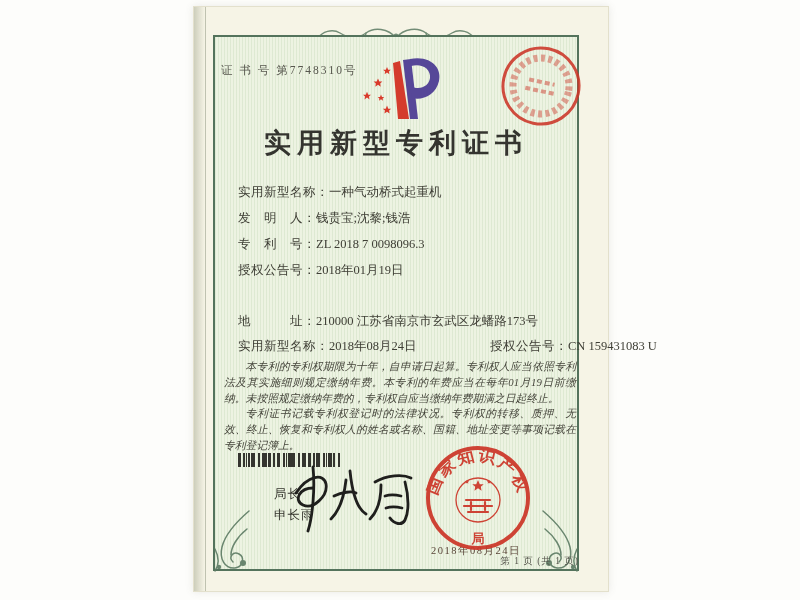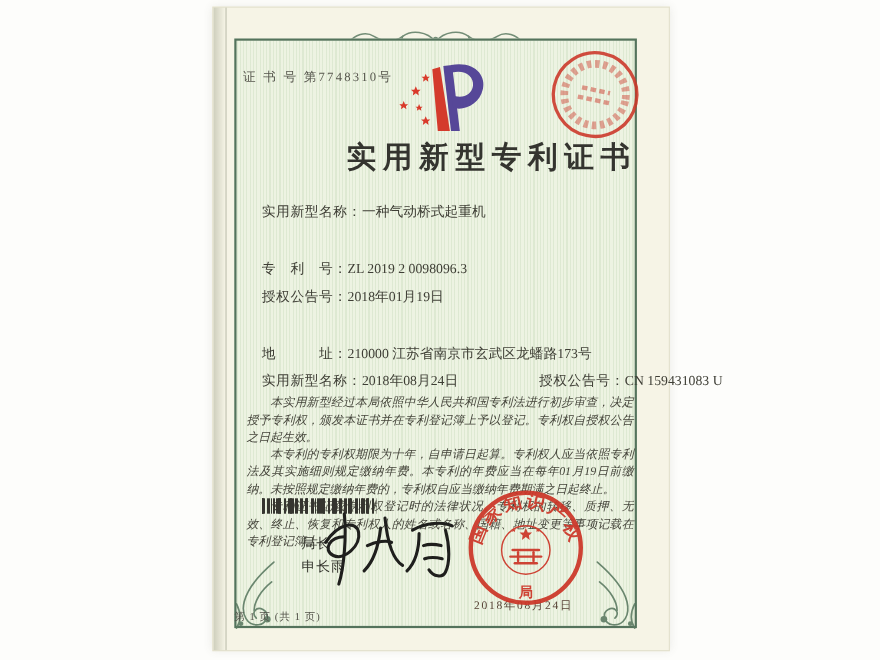--- a/index.html
+++ b/index.html
@@ -19,21 +19,21 @@
   .frame { position:absolute; left:19px; top:28px; width:366px; height:536px;
            border:2px solid #54735c;
            background-color:#edf3e2;
            background-image:repeating-linear-gradient(90deg, rgba(160,192,146,.20) 0 1px, rgba(0,0,0,0) 1px 3px); }
 
   .cert-no { position:absolute; left:27px; top:56px; font-size:11.5px; color:#57574e;
              letter-spacing:2px; }
 
   .logo { position:absolute; left:160px; top:44px; width:88px; height:74px; }
 
-  .title { position:absolute; left:19px; top:118px; width:366px; text-align:right;
+  .title { position:absolute; left:19px; top:118px; width:366px; text-align:center;
            font-size:27px; font-weight:700; color:#34342f; letter-spacing:6px; }
 
   .field { position:absolute; left:44px; font-size:12.5px; color:#3e3e35; white-space:nowrap;text-align:center; }
   .field .lab { letter-spacing:.5px; }
   .grant-no { position:absolute; left:252px; top:0; }
 
   .body-text { position:absolute; left:30px; top:352px; width:352px;
                font-size:10.8px; line-height:15.8px; color:#45453b;
                font-style:italic; text-align:justify; }
   .body-text p { text-indent:2em; margin:0; }
@@ -48,21 +48,21 @@
               line-height:21px; letter-spacing:1px;padding-left:36px; }
 
   .signature { position:absolute; left:84px; top:450px; width:142px; height:84px; }
 
   .seal-date { position:absolute; left:237px; top:537px; font-size:10.5px;
                color:#584437; letter-spacing:1.5px; z-index:1; }
 
   .big-seal { position:absolute; left:230px; top:437px; width:108px; height:108px; z-index:2;
               opacity:.93; }
 
-  .page-info { position:absolute; left:19px; top:548px; width:366px; text-align:left;
+  .page-info { position:absolute; left:19px; top:548px; width:366px; text-align:right;
                font-size:9.5px; color:#53534a; letter-spacing:1px; }
 
   .agency-seal { position:absolute; left:304px; top:36px; width:86px; height:86px;
                  transform:rotate(12deg); opacity:.88; }
 
   .ornament-top { position:absolute; left:120px; top:17px; width:164px; height:28px; }
   .flourish { position:absolute; width:44px; height:64px; }
   .flourish.left  { left:15px; top:502px; }
   .flourish.right { left:345px; top:502px; transform:scaleX(-1); }
 </style>
@@ -128,36 +128,38 @@
         <line x1="30" y1="39" x2="56" y2="39"></line>
         <line x1="28" y1="48" x2="58" y2="48"></line>
       </g>
     </svg>
 
     <div class="title">实用新型专利证书</div>
 
     <div class="field" style="top:177px">
       <span class="lab">实用新型名称：</span><span>一种气动桥式起重机</span>
     </div>
+    <div class="field" style="top:203px">
+      <span class="lab">发　明　人：</span><span>钱贵宝;沈黎;钱浩</span>
+    </div>
     <div class="field" style="top:229px">
-      <span class="lab">专　利　号：</span><span>ZL 2019 2 0098096.3</span>
+      <span class="lab">专　利　号：</span><span>ZL 2018 7 0098096.3</span>
     </div>
     <div class="field" style="top:255px">
       <span class="lab">授权公告号：</span><span>2018年01月19日</span>
     </div>
     <div class="field" style="top:306px">
       <span class="lab">地　　　址：</span><span>210000 江苏省南京市玄武区龙蟠路173号</span>
     </div>
     <div class="field" style="top:331px">
       <span class="lab">实用新型名称：</span><span>2018年08月24日</span>
       <span class="grant-no"><span class="lab">授权公告号：</span><span>CN 159431083 U</span></span>
     </div>
 
     <div class="body-text">
-      <p>本实用新型经过本局依照中华人民共和国专利法进行初步审查，决定授予专利权，颁发本证书并在专利登记簿上予以登记。专利权自授权公告之日起生效。</p>
       <p>本专利的专利权期限为十年，自申请日起算。专利权人应当依照专利法及其实施细则规定缴纳年费。本专利的年费应当在每年01月19日前缴纳。未按照规定缴纳年费的，专利权自应当缴纳年费期满之日起终止。</p>
       <p>专利证书记载专利权登记时的法律状况。专利权的转移、质押、无效、终止、恢复和专利权人的姓名或名称、国籍、地址变更等事项记载在专利登记簿上。</p>
     </div>
 
     <div class="barcode"></div>
 
     <div class="director">
       <div>局长</div>
       <div>申长雨</div>
     </div>

